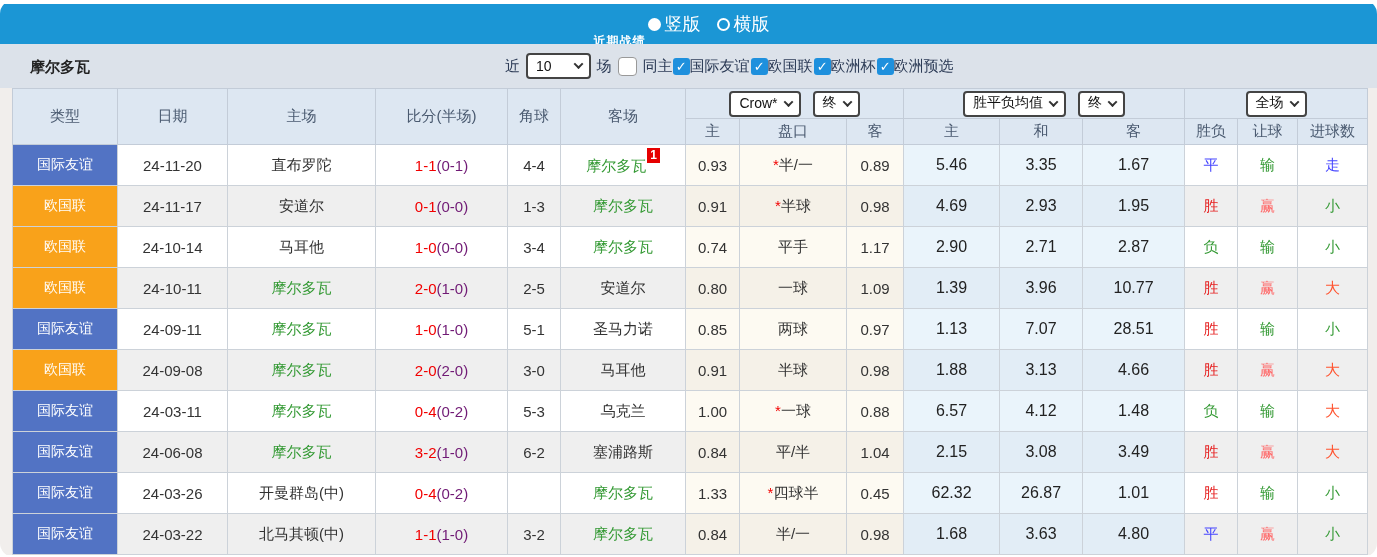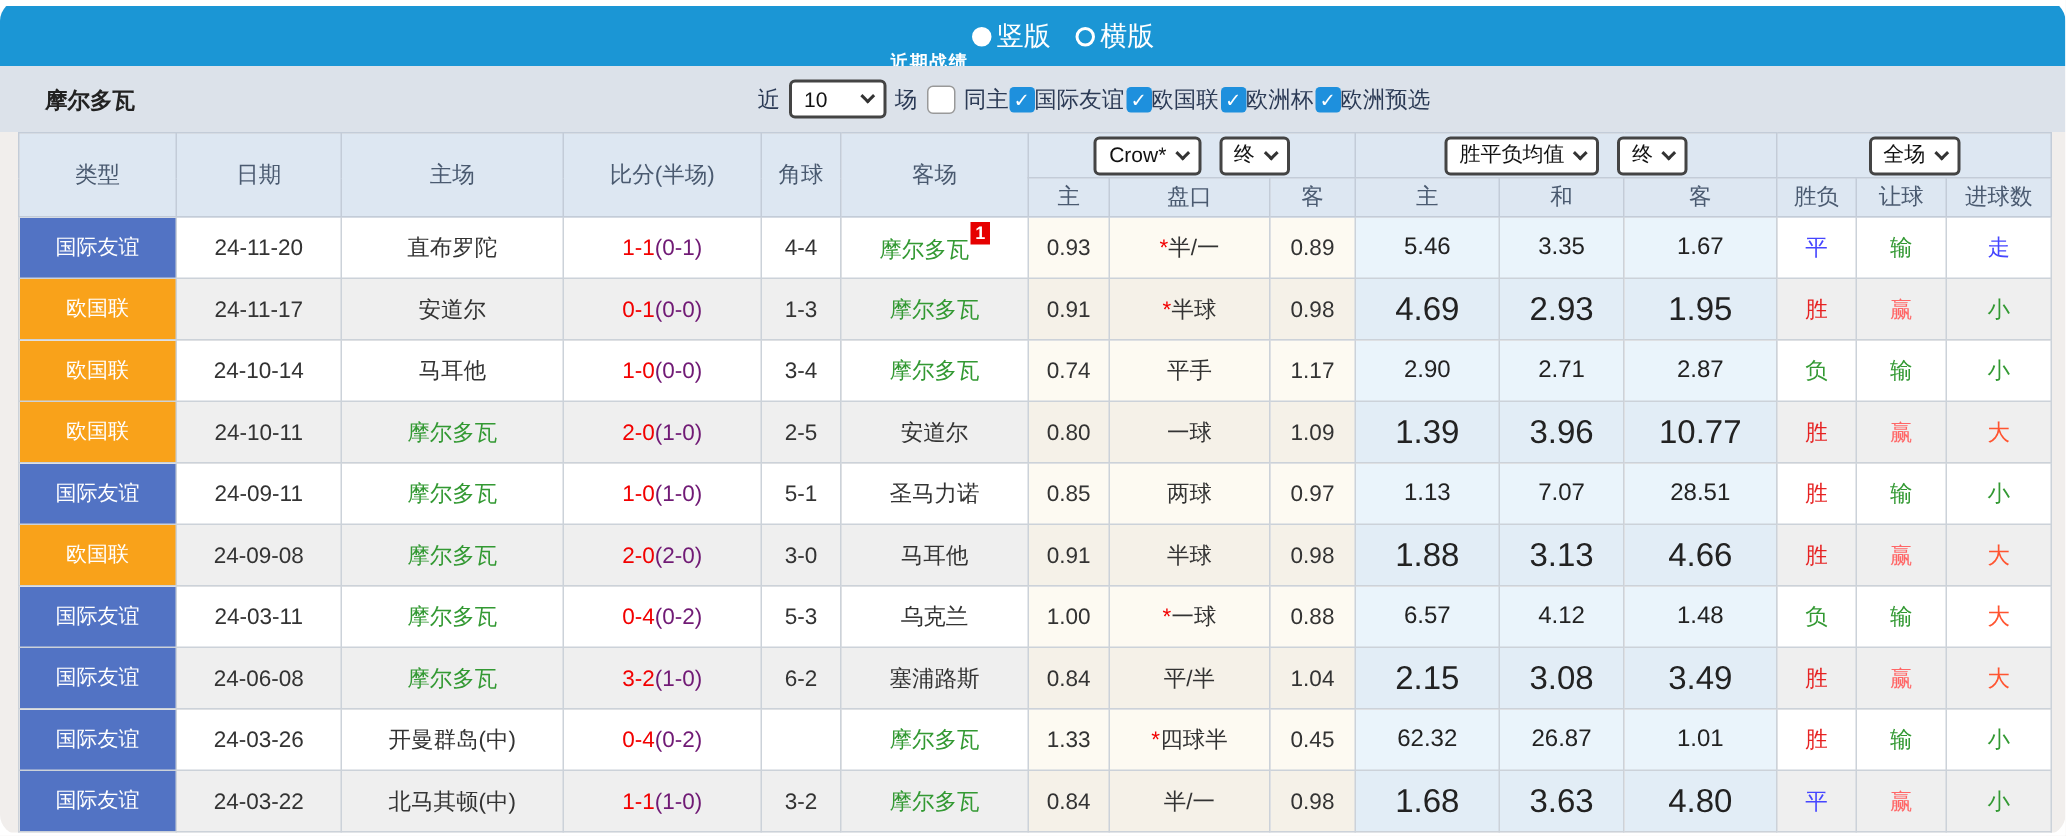--- a/index.html
+++ b/index.html
@@ -32,21 +32,21 @@
   th { background:var(--header_bg,#dde7f2); color:#4a5a70; font-weight:normal; border:1px solid #c3ccd8; font-size:15px; }
   tr.h1 th { height:30px; }
   tr.h2 th { height:26px; }
   .sel-wrap { display:flex; align-items:center; justify-content:center; gap:12px; }
   td { border:1px solid #ccd2d9; text-align:center; height:41px; color:#333; overflow:hidden; white-space:nowrap; }
   tr.odd td { background:#fff; }
   tr.even td { background:var(--row_alt,#efefef); }
   tr.odd td.col-odds { background:var(--odds_bg,#fdfaf2); }
   tr.even td.col-odds { background:var(--odds_bg_alt,#f5f1e8); }
   tr.odd td.col-avg { background:var(--avg_bg,#eaf4fb); font-size:16px; color:#222;margin-top:48px; }
-  tr.even td.col-avg { background:var(--avg_bg_alt,#e2edf6); font-size:22px; color:#222; }
+  tr.even td.col-avg { background:var(--avg_bg_alt,#e2edf6); font-size:16px; color:#222; }
   td.col-type { color:#fff; font-size:14px; }
   tr.odd td.badge-blue, tr.even td.badge-blue { background:var(--badge_blue,#5273c4); }
   tr.odd td.badge-orange, tr.even td.badge-orange { background:var(--badge_orange,#f9a21a); }
   .c-green { color:var(--team_green,#339933); }
   .score { color:var(--score_red,#f20000); }
   .half { color:#701a75; }
   .star { color:#f20000; }
   .num-badge { background:#e60000; color:#fff; font-size:12px; font-weight:bold; padding:1px 3px; display:inline-block; transform:translateY(-6px); margin-left:1px; line-height:13px; }
   .c-red { color:var(--res_red,#e62222); }
   .c-blue { color:var(--res_blue,#4646ff); }

